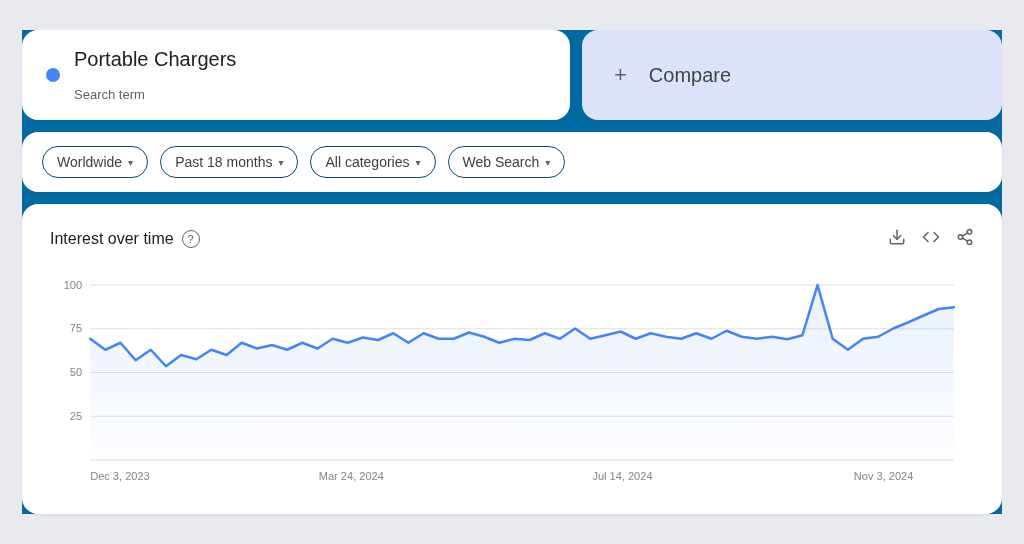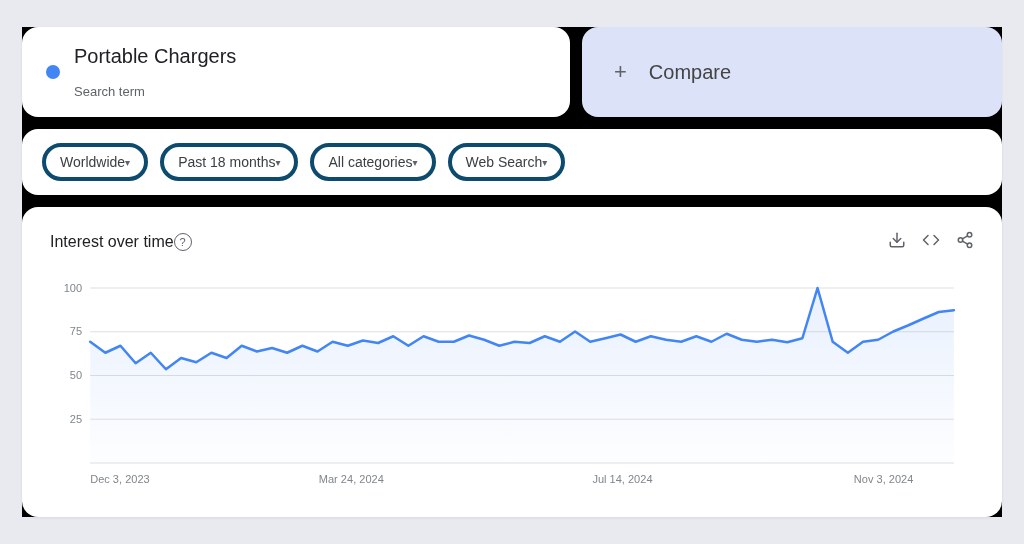--- a/index.html
+++ b/index.html
@@ -6,21 +6,21 @@
     body {
       background: #e8eaf0;
       font-family: 'Google Sans', Arial, sans-serif;
       display: flex;
       justify-content: center;
       align-items: center;
       min-height: 100vh;
       padding: 20px;
     }
     .outer-container {
-      background: #000000;
+      background: #0369a1;
       width: 980px;
       display: flex;
       flex-direction: column;
       gap: 12px;
     }
     
     .search-row {
       display: flex;
       gap: 12px;
     }
@@ -80,21 +80,22 @@
       border-radius: 16px;
       padding: 14px 20px;
       display: flex;
       gap: 12px;
       align-items: center;
       box-shadow: 0 1px 3px rgba(0,0,0,0.08);
     }
     .filter-btn {
       display: flex;
       align-items: center;
-      border: 4px solid #0c4a6e;
+      gap: 6px;
+      border: 1px solid #0c4a6e;
       border-radius: 20px;
       padding: 7px 14px;
       background: #fff;
       cursor: pointer;
       font-size: 14px;
       color: #3c4043;
     }
     .filter-btn .chevron {
       font-size: 10px;
       color: #5f6368;
@@ -108,20 +109,21 @@
     }
     .chart-header {
       display: flex;
       justify-content: space-between;
       align-items: center;
       margin-bottom: 20px;
     }
     .chart-title-group {
       display: flex;
       align-items: flex-end;
+      gap: 8px;
     }
     .chart-title {
       font-size: 16px;
       color: #202124;
       font-weight: 500;
     }
     .help-icon {
       width: 18px;
       height: 18px;
       border-radius: 50%;

